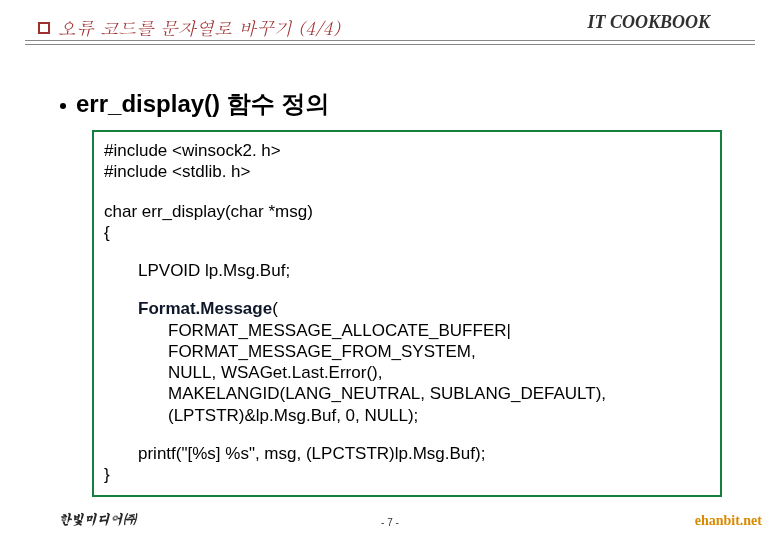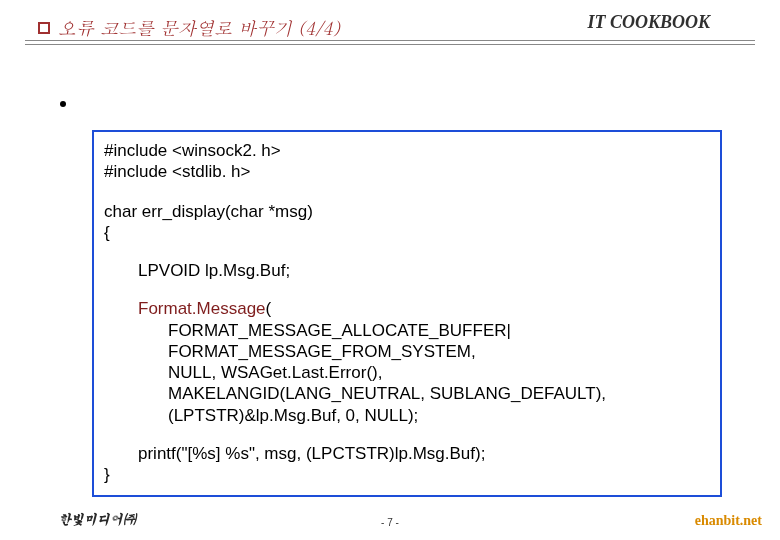--- a/index.html
+++ b/index.html
@@ -80,34 +80,34 @@
     background: #000;
     border-radius: 50%;
     vertical-align: middle;
     margin-right: 10px;
   }
   .code-box {
     position: absolute;
     top: 130px;
     left: 92px;
     width: 630px;
-    border: 2px solid #1d4ed8;
+    border: 2px solid #15803d;
     background: #ffffff;
     padding: 8px 10px 10px 10px;
     font-family: "Comic Sans MS", Arial, sans-serif;
     font-size: 17px;
     line-height: 1.25;
     color: #000;
   }
   .code-box .blank-line {
     height: 18px;
   }
   .code-box .indent1 { padding-left: 34px; margin-top: 17px; }
   .code-box .indent2 { padding-left: 64px; }
-  .kw-red { color: #7f1d1d; font-weight: 400; }
+  .kw-red { color: #0f172a; font-weight: 700; }
   .footer-left {
     position: absolute;
     bottom: 12px;
     left: 14px;
     font-family: "Gungsuh", "Batang", serif;
     font-style: italic;
     font-size: 13px;
     font-weight: bold;
     color: #2a2a2a;
     margin-left: 44px;
@@ -138,21 +138,21 @@
     <span class="bullet-square"></span>
     <span class="title-text">오류 코드를 문자열로 바꾸기 (4/4)</span>
   </div>
   <div class="brand">IT COOKBOOK</div>
 </div>
 
 <div class="hr1"></div>
 <div class="hr2"></div>
 
 <div class="section-head">
-  <span class="dot"></span>
+  <span class="dot"></span><span>err_display() 함수 정의</span>
 </div>
 
 <div class="code-box">
   <div>#include &lt;winsock2. h&gt;</div>
   <div>#include &lt;stdlib. h&gt;</div>
   <div class="blank-line"></div>
   <div>char err_display(char *msg)</div>
   <div>{</div>
   <div class="indent1">LPVOID lp.Msg.Buf;</div>
   <div class="indent1"><span class="kw-red">Format.Message</span><span>(</span></div>

